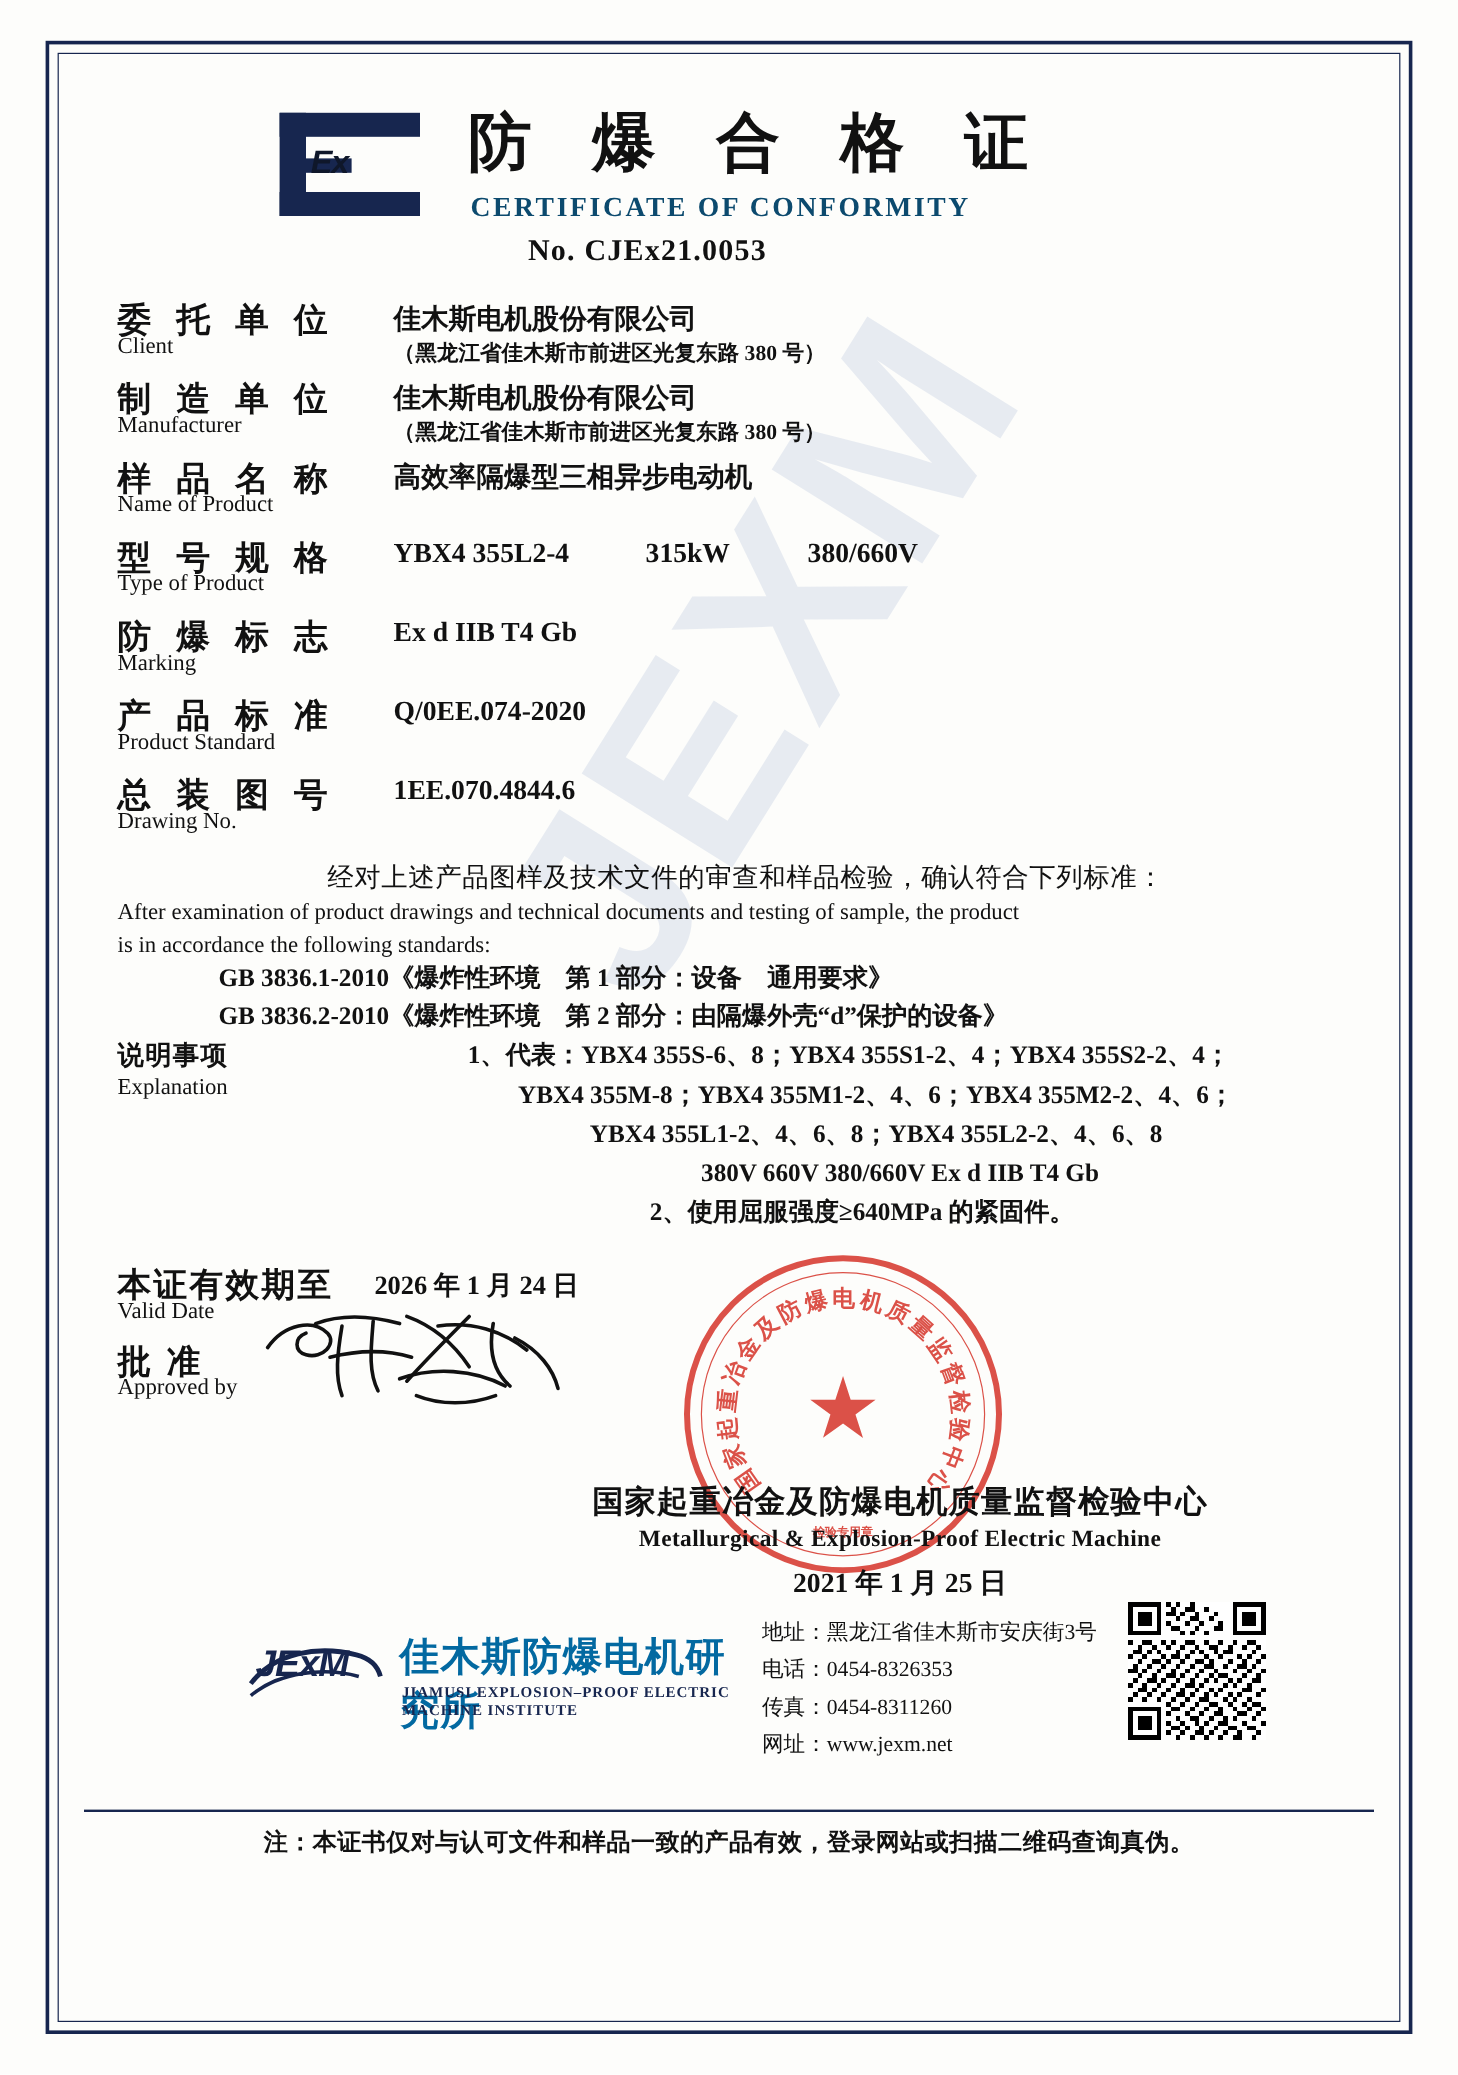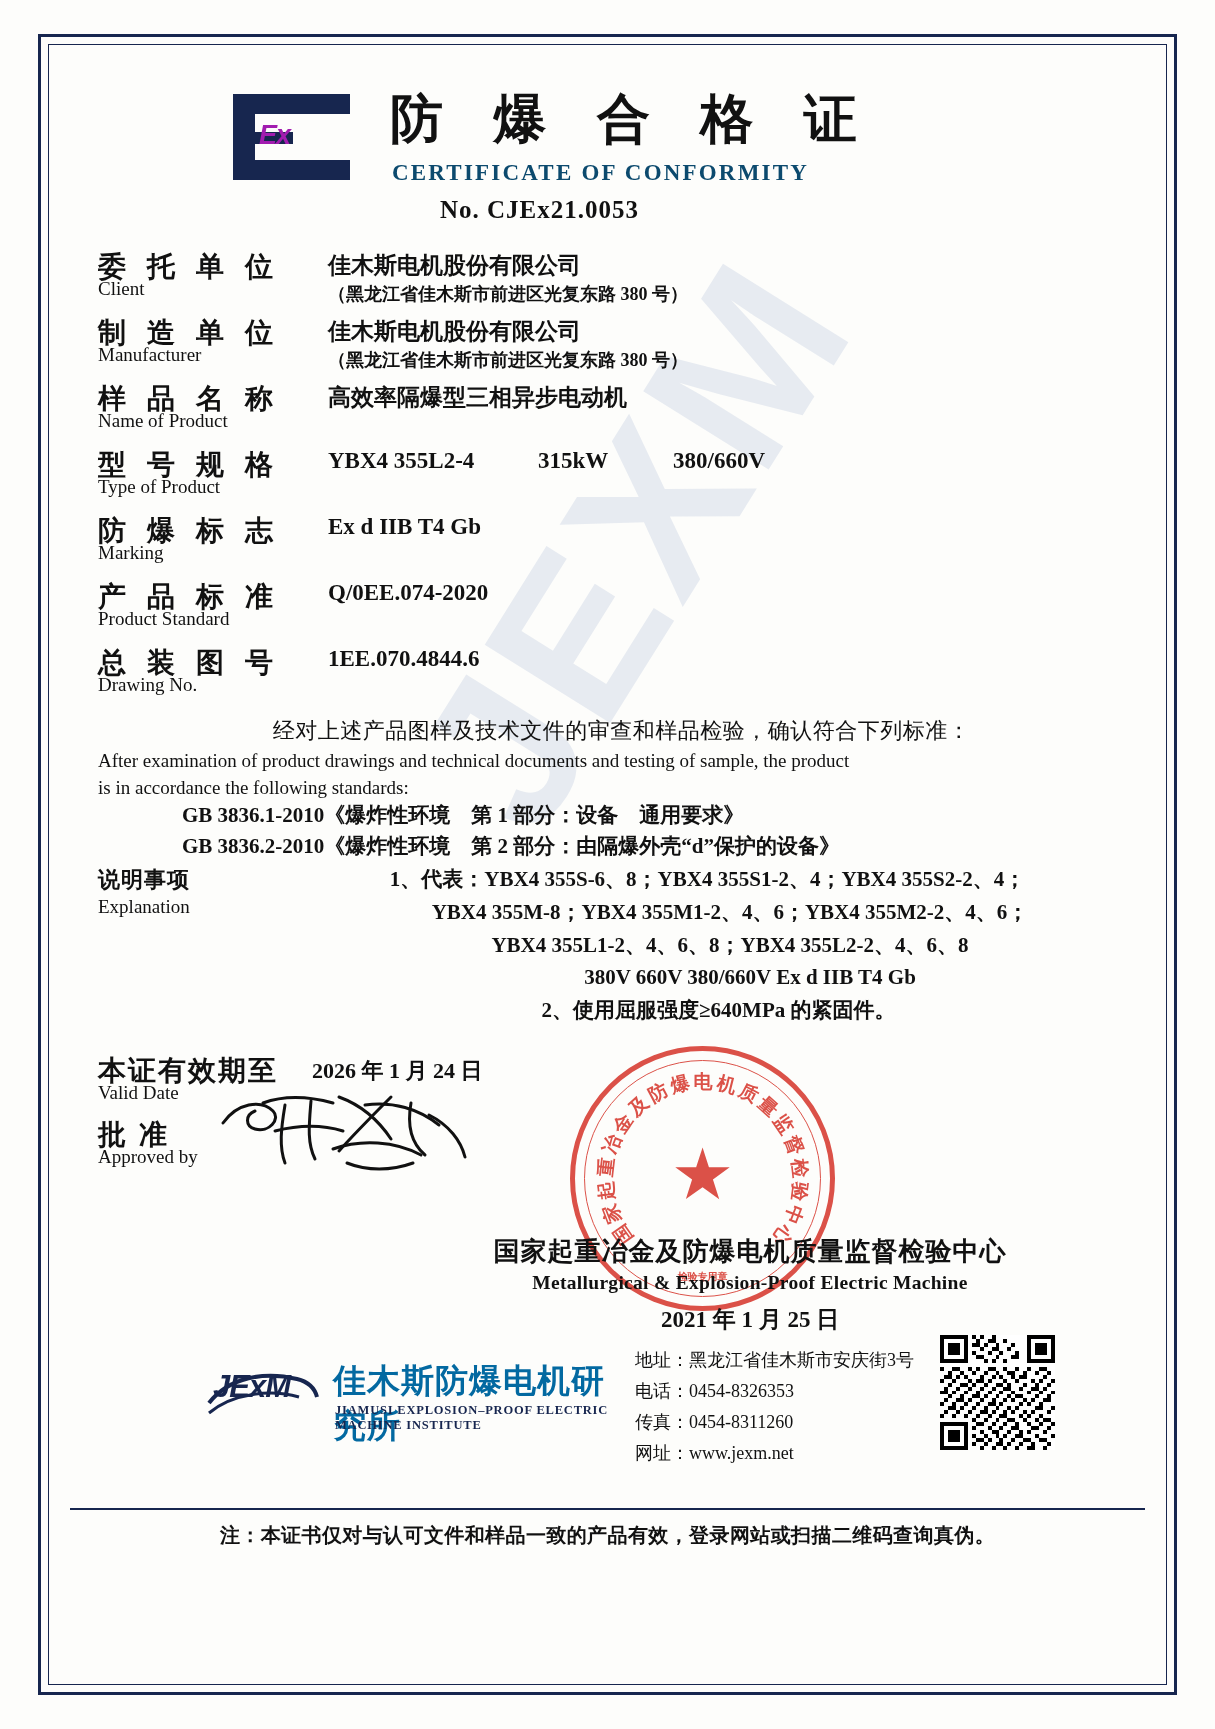--- a/index.html
+++ b/index.html
@@ -77,21 +77,21 @@
     background: #17264f;
   }
   .ex-logo .ex-text {
     position: absolute;
     left: 26px;
     top: 26px;
     font-family: "Liberation Sans", sans-serif;
     font-weight: bold;
     font-style: italic;
     font-size: 27px;
-    color: #a21caf;
+    color: #0f172a;
     letter-spacing: -1px;
   }
   .title-cn {
     position: absolute;
     left: 320px;
     top: 14px;
     font-size: 53px;
     font-weight: bold;
     letter-spacing: 16px;
     color: #111;

